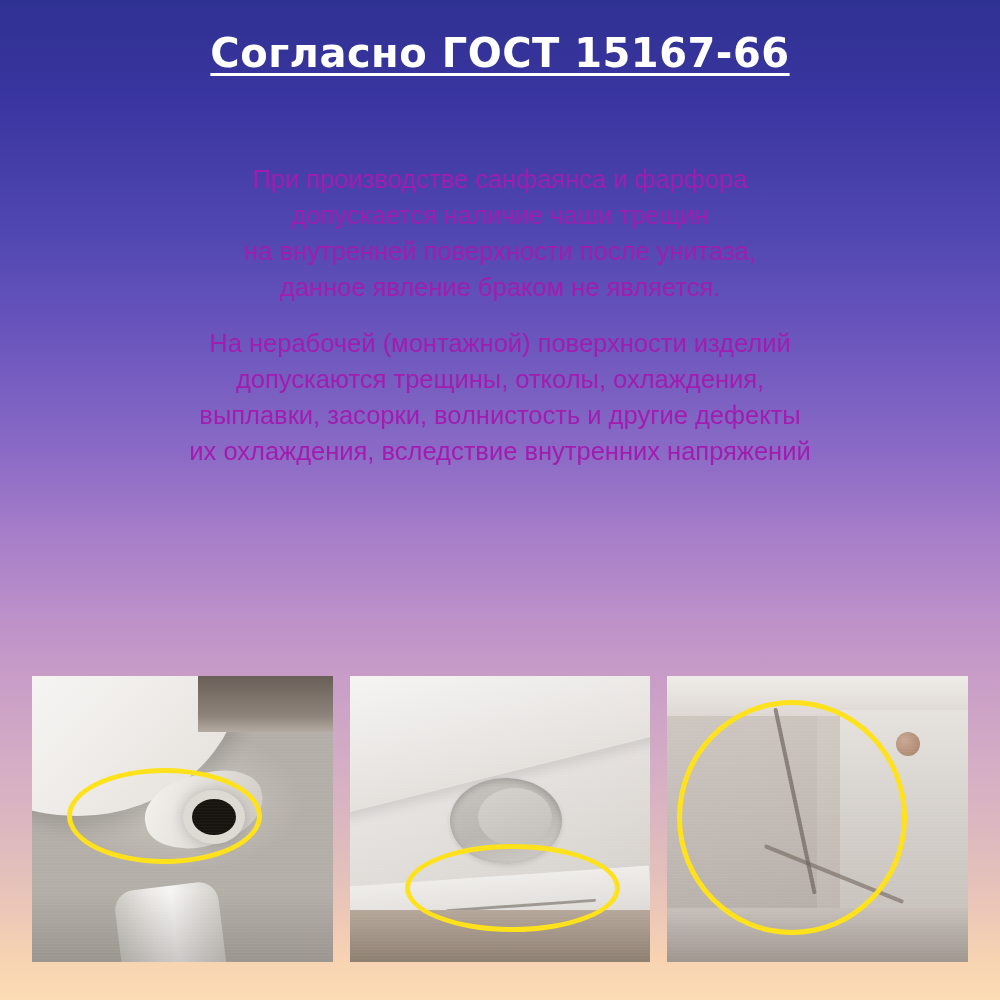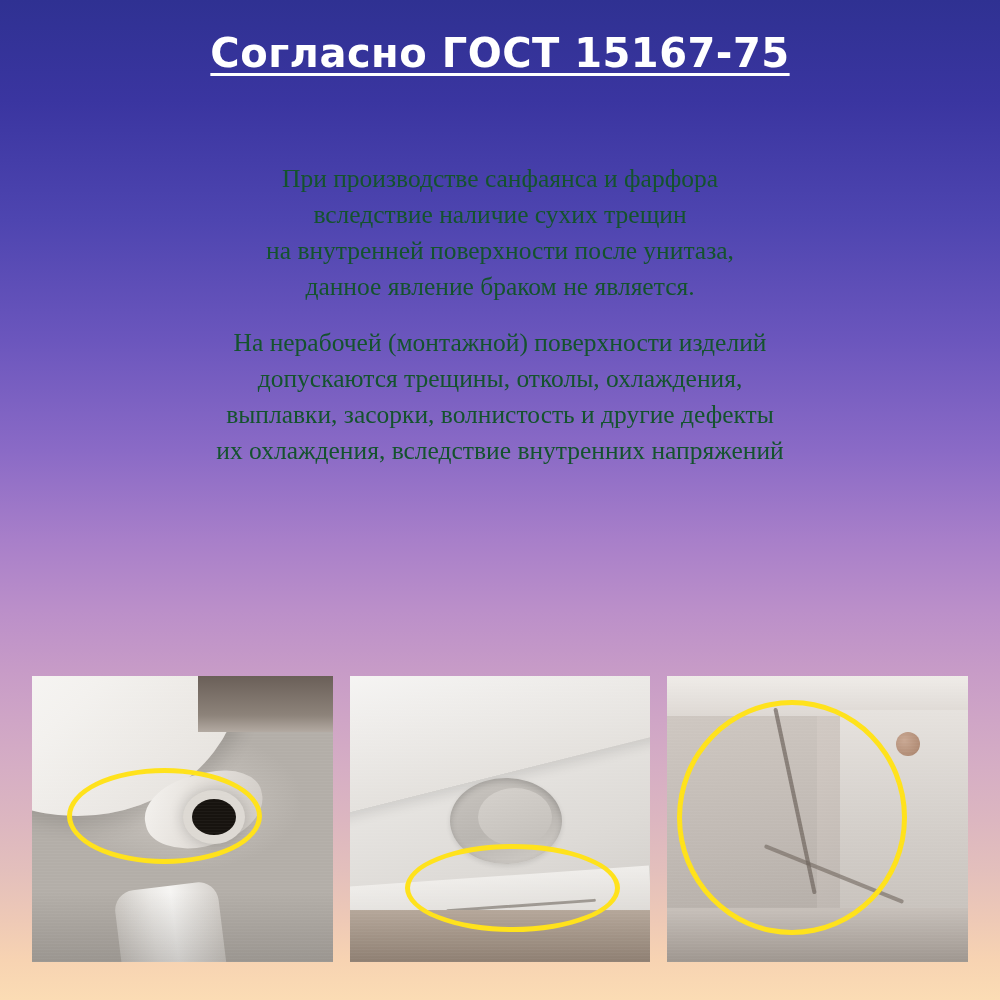--- a/index.html
+++ b/index.html
@@ -48,24 +48,24 @@
     text-underline-offset: 6px;
     text-decoration-thickness: 3px;
     letter-spacing: 0.5px;
     font-family: "DejaVu Sans", sans-serif;
   }
 
   .body-text {
     width: 900px;
     margin-top: 85px;
     text-align: center;
-    color: #14532d;
+    color: #a21caf;
     font-size: 25.5px;
     line-height: 36px;
-    font-family: Liberation Serif, serif;
+    font-family: Liberation Sans, sans-serif;
   }
 
   .para {
     text-align: center;
   }
   .para + .para {
     margin-top: 20px;
   }
   .para .line { display: block; white-space: nowrap; }
 
@@ -252,27 +252,27 @@
     background-image:
       repeating-linear-gradient(0deg, rgba(255,255,255,0.5) 0 1px, rgba(0,0,0,0) 1px 3px);
     pointer-events: none;
   }
 </style>
 </head>
 <body>
 
 <div class="slide">
 
-  <div class="title">Согласно ГОСТ 15167-75</div>
+  <div class="title">Согласно ГОСТ 15167-66</div>
 
   <div class="body-text">
 
     <div class="para">
       <span class="line">При производстве санфаянса и фарфора</span>
-      <span class="line">вследствие наличие сухих трещин</span>
+      <span class="line">допускается наличие чаши трещин</span>
       <span class="line">на внутренней поверхности после унитаза,</span>
       <span class="line">данное явление браком не является.</span>
     </div>
 
     <div class="para">
       <span class="line">На нерабочей (монтажной) поверхности изделий</span>
       <span class="line">допускаются трещины, отколы, охлаждения,</span>
       <span class="line">выплавки, засорки, волнистость и другие дефекты</span>
       <span class="line">их охлаждения, вследствие внутренних напряжений</span>
     </div>

